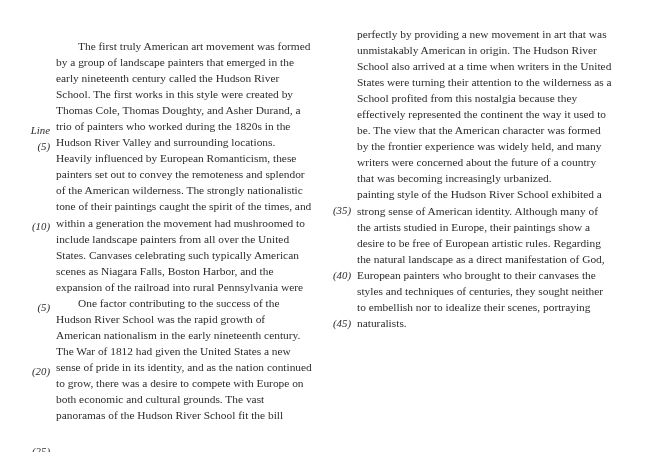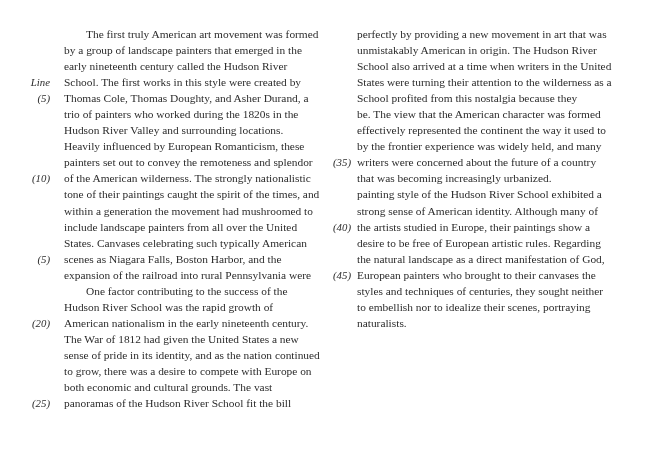--- a/index.html
+++ b/index.html
@@ -2,24 +2,24 @@
 <html><head>
 <meta charset="utf-8">
 <style>
   html, body { margin: 0; padding: 0; background: #ffffff; }
   body { width: 653px; height: 452px; position: relative; overflow: hidden;
          font-family: "Liberation Serif", "DejaVu Serif", serif; color: #2b2b2b; }
   .col { position: absolute; top: 26px; }
   .col-left { left: 0; width: 330px; }
   .col-right { left: 320px; width: 333px; }
   .row { position: relative; height: 16.05px; line-height: 16px; font-size: 11.4px; white-space: nowrap; }
-  .col-left .text { position: absolute; left: 64px; }
+  .col-left .text { position: absolute; left: 56px; margin-top: 12px; }
   .col-right .text { position: absolute; left: 37px; }
   .indent { padding-left: 22px; }
-  .lnum { position: absolute; font-style: italic; font-size: 10.8px; text-align: right; }
+  .lnum { position: absolute; font-style: italic; font-size: 10.8px; text-align: right; margin-top: 48px; }
   .col-left .lnum { right: 280px; }
   .col-right .lnum { right: 302px; }
 </style>
 </head>
 <body>
 
 <div class="col col-left" id="left">
     <div class="row">
       <span class="lnum"></span>
       <span class="text indent">The first truly American art movement was formed</span>
@@ -133,25 +133,25 @@
     <div class="row">
       <span class="lnum"></span>
       <span class="text">States were turning their attention to the wilderness as a</span>
     </div>
     <div class="row">
       <span class="lnum"></span>
       <span class="text">School profited from this nostalgia because they</span>
     </div>
     <div class="row">
       <span class="lnum"></span>
-      <span class="text">be. The view that the American character was formed</span>
+      <span class="text">effectively represented the continent the way it used to</span>
     </div>
     <div class="row">
       <span class="lnum"></span>
-      <span class="text">effectively represented the continent the way it used to</span>
+      <span class="text">be. The view that the American character was formed</span>
     </div>
     <div class="row">
       <span class="lnum"></span>
       <span class="text">by the frontier experience was widely held, and many</span>
     </div>
     <div class="row">
       <span class="lnum">(35)</span>
       <span class="text">writers were concerned about the future of a country</span>
     </div>
     <div class="row">

